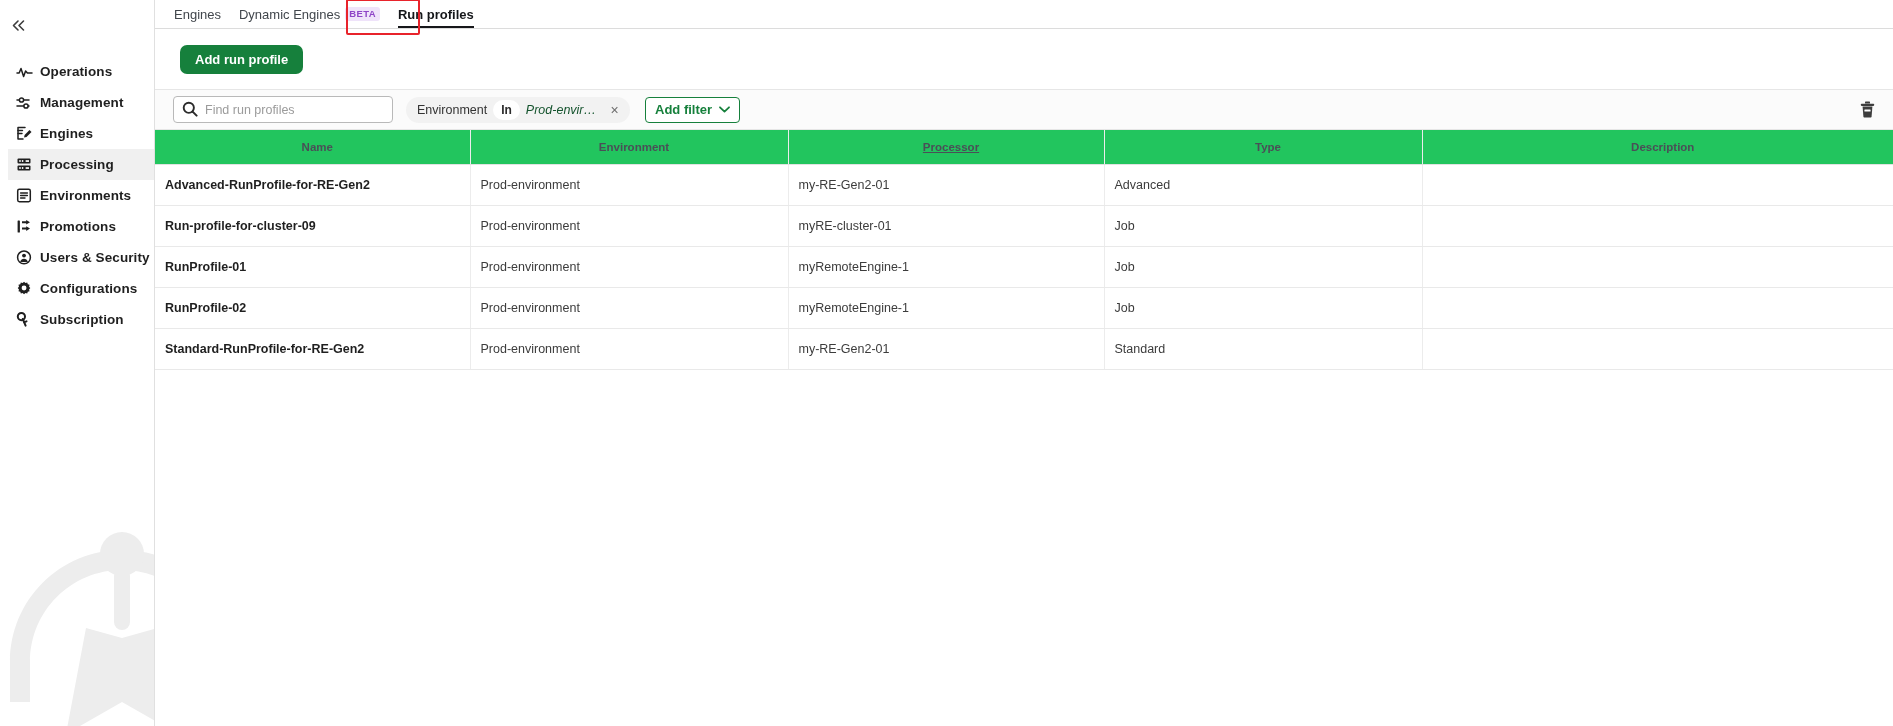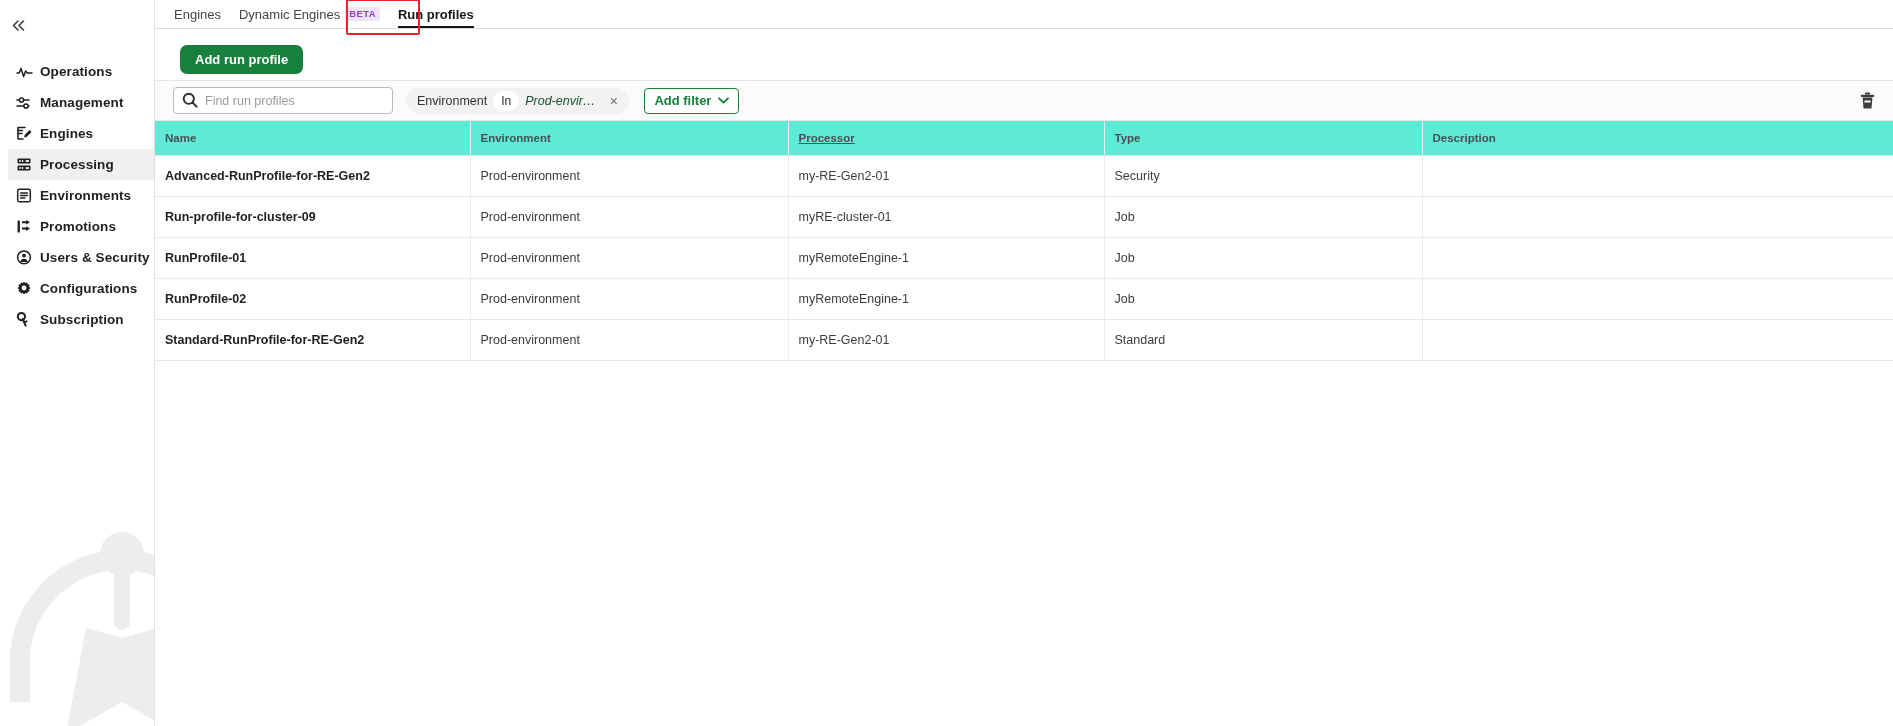--- a/index.html
+++ b/index.html
@@ -106,21 +106,21 @@
     color: #ffffff;
     border: none; border-radius: 7px;
     font-family: "Liberation Sans", sans-serif;
     font-size: 13px; font-weight: 700;
     cursor: pointer;
     text-align: right;
   }
 
   
   .filterbar {
-    margin-top: 6px;
+    margin-top: 15px;
     height: 41px;
     border-top: 1px solid #e6e6e6;
     border-bottom: 1px solid #e6e6e6;
     background: #fbfbfb;
     display: flex; align-items: center;
     padding: 0 15px 0 10px;
     flex: 0 0 41px;
   }
   .search-wrap {
     position: relative;
@@ -157,21 +157,21 @@
     color: #3a3a3a;
     cursor: pointer;
     white-space: nowrap;
   }
   .chip .chip-field { color: #333; }
   .chip .chip-op {
     background: #ffffff;
     border-radius: 11px;
     padding: 3px 8px;
     margin: 0 6px;
-    font-weight: 400;
+    font-weight: 700;
     color: #2c2c2c;
     font-size: 12px;
   }
   .chip .chip-val { font-style: italic; color: #14532d; }
   .chip .chip-x {
     margin-left: 10px; margin-right: 3px;
     width: 17px; height: 17px;
     display: inline-flex; align-items: center; justify-content: center;
     color: #6e6e6e; font-size: 14px; line-height: 1;
     cursor: pointer;
@@ -193,25 +193,25 @@
   .trash-btn {
     width: 22px; height: 22px;
     display: flex; align-items: center; justify-content: center;
     color: #3d3d3d; cursor: pointer;
   }
 
   
   .tablewrap { flex: 1 1 auto; overflow: hidden; }
   table.grid { width: 100%; border-collapse: collapse; table-layout: fixed; }
   table.grid th {
-    text-align: left;
+    text-align: center;
     font-size: 11.5px; font-weight: 700; color: #4a4f57;
     padding: 11px 0 11px 10px;
     border-bottom: 1px solid #e2e2e2;
-    background: #5eead4;
+    background: #22c55e;
   }
   table.grid td {
     font-size: 12.5px;
     color: #3c3c3c;
     padding: 0 0 0 10px;
     height: 41px;
     border-bottom: 1px solid #e9e9e9;
     border-right: 1px solid #ececec;
     vertical-align: middle;
     white-space: nowrap; overflow: hidden; text-overflow: ellipsis;
@@ -422,21 +422,21 @@
             <th class="col-proc">Processor</th>
             <th class="col-type">Type</th>
             <th class="col-desc">Description</th>
           </tr>
         </thead>
         <tbody>
           <tr class="row">
             <td class="name">Advanced-RunProfile-for-RE-Gen2</td>
             <td>Prod-environment</td>
             <td>my-RE-Gen2-01</td>
-            <td>Security</td>
+            <td>Advanced</td>
             <td></td>
           </tr>
           <tr class="row">
             <td class="name">Run-profile-for-cluster-09</td>
             <td>Prod-environment</td>
             <td>myRE-cluster-01</td>
             <td>Job</td>
             <td></td>
           </tr>
           <tr class="row">

